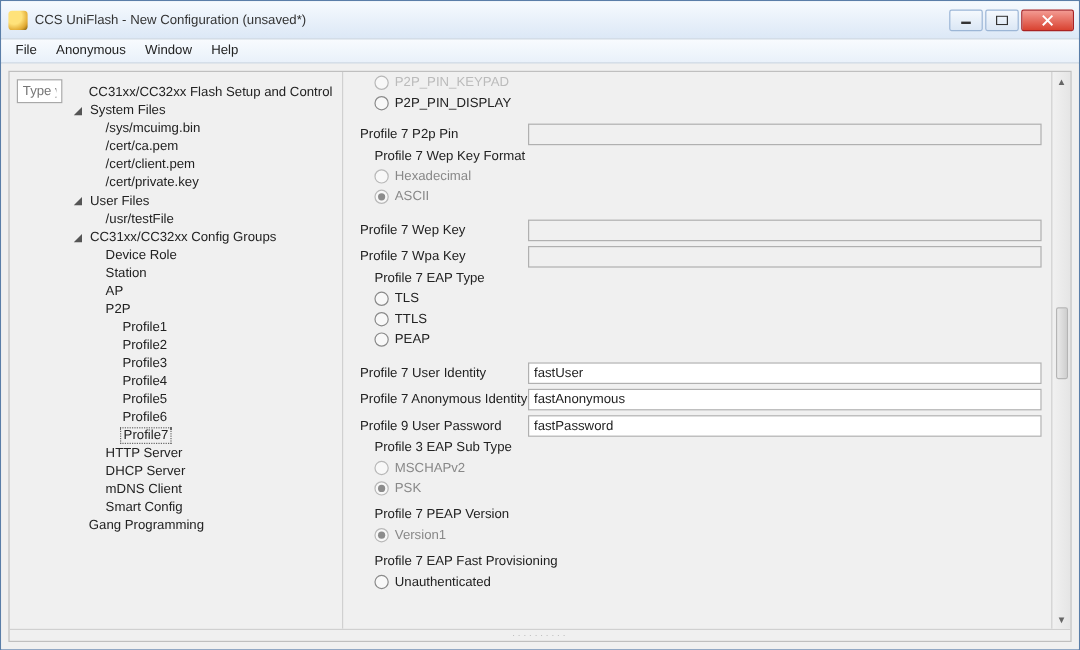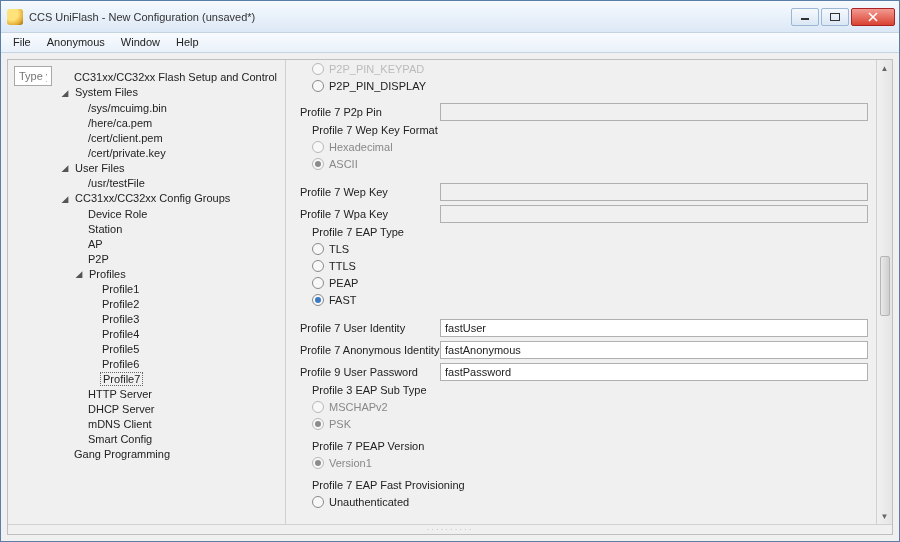--- a/index.html
+++ b/index.html
@@ -149,31 +149,30 @@
   <div class="client">
     <div class="inner">
       <div class="body">
 
         <div class="sidebar">
           <input class="filter" placeholder="Type your filter text here..." style="">
           <div class="tree">
             <div class="node" style="padding-left:20px"><span class="label">CC31xx/CC32xx Flash Setup and Control</span></div>
             <div class="node" style="padding-left:8px"><span class="toggle">◢</span><span class="label">System Files</span></div>
             <div class="node" style="padding-left:34px"><span class="label">/sys/mcuimg.bin</span></div>
-            <div class="node" style="padding-left:34px"><span class="label">/here/ca.pem</span></div>
+            <div class="node" style="padding-left:34px"><span class="label">/cert/ca.pem</span></div>
             <div class="node" style="padding-left:34px"><span class="label">/cert/client.pem</span></div>
             <div class="node" style="padding-left:34px"><span class="label">/cert/private.key</span></div>
             <div class="node" style="padding-left:8px"><span class="toggle">◢</span><span class="label">User Files</span></div>
             <div class="node" style="padding-left:34px"><span class="label">/usr/testFile</span></div>
             <div class="node" style="padding-left:8px"><span class="toggle">◢</span><span class="label">CC31xx/CC32xx Config Groups</span></div>
             <div class="node" style="padding-left:34px"><span class="label">Device Role</span></div>
             <div class="node" style="padding-left:34px"><span class="label">Station</span></div>
             <div class="node" style="padding-left:34px"><span class="label">AP</span></div>
             <div class="node" style="padding-left:34px"><span class="label">P2P</span></div>
-            <div class="node" style="padding-left:22px"><span class="toggle">◢</span><span class="label">Profiles</span></div>
             <div class="node" style="padding-left:48px"><span class="label">Profile1</span></div>
             <div class="node" style="padding-left:48px"><span class="label">Profile2</span></div>
             <div class="node" style="padding-left:48px"><span class="label">Profile3</span></div>
             <div class="node" style="padding-left:48px"><span class="label">Profile4</span></div>
             <div class="node" style="padding-left:48px"><span class="label">Profile5</span></div>
             <div class="node" style="padding-left:48px"><span class="label">Profile6</span></div>
             <div class="node selected" style="padding-left:48px"><span class="label">Profile7</span></div>
             <div class="node" style="padding-left:34px"><span class="label">HTTP Server</span></div>
             <div class="node" style="padding-left:34px"><span class="label">DHCP Server</span></div>
             <div class="node" style="padding-left:34px"><span class="label">mDNS Client</span></div>
@@ -222,24 +221,20 @@
                 <span>TLS</span>
               </div>
             <div class="radio-row">
                 <span class="radio"></span>
                 <span>TTLS</span>
               </div>
             <div class="radio-row">
                 <span class="radio"></span>
                 <span>PEAP</span>
               </div>
-            <div class="radio-row">
-                <span class="radio sel"></span>
-                <span>FAST</span>
-              </div>
 
             <div class="row" style="margin-top:10px">
               <div class="lab">Profile 7 User Identity</div>
               <input class="txt" value="fastUser" style="">
             </div>
             <div class="row">
               <div class="lab">Profile 7 Anonymous Identity</div>
               <input class="txt" value="fastAnonymous" style="">
             </div>
             <div class="row">

